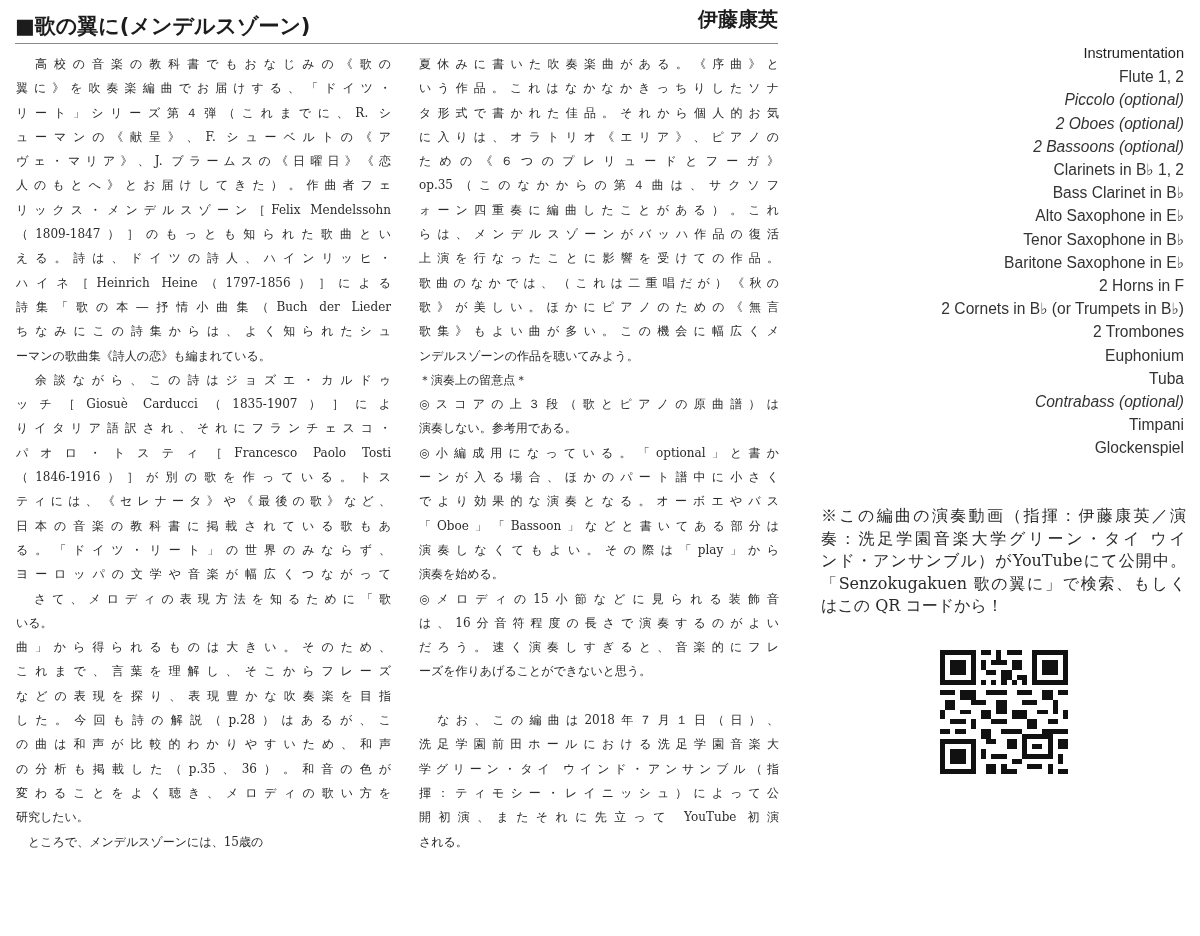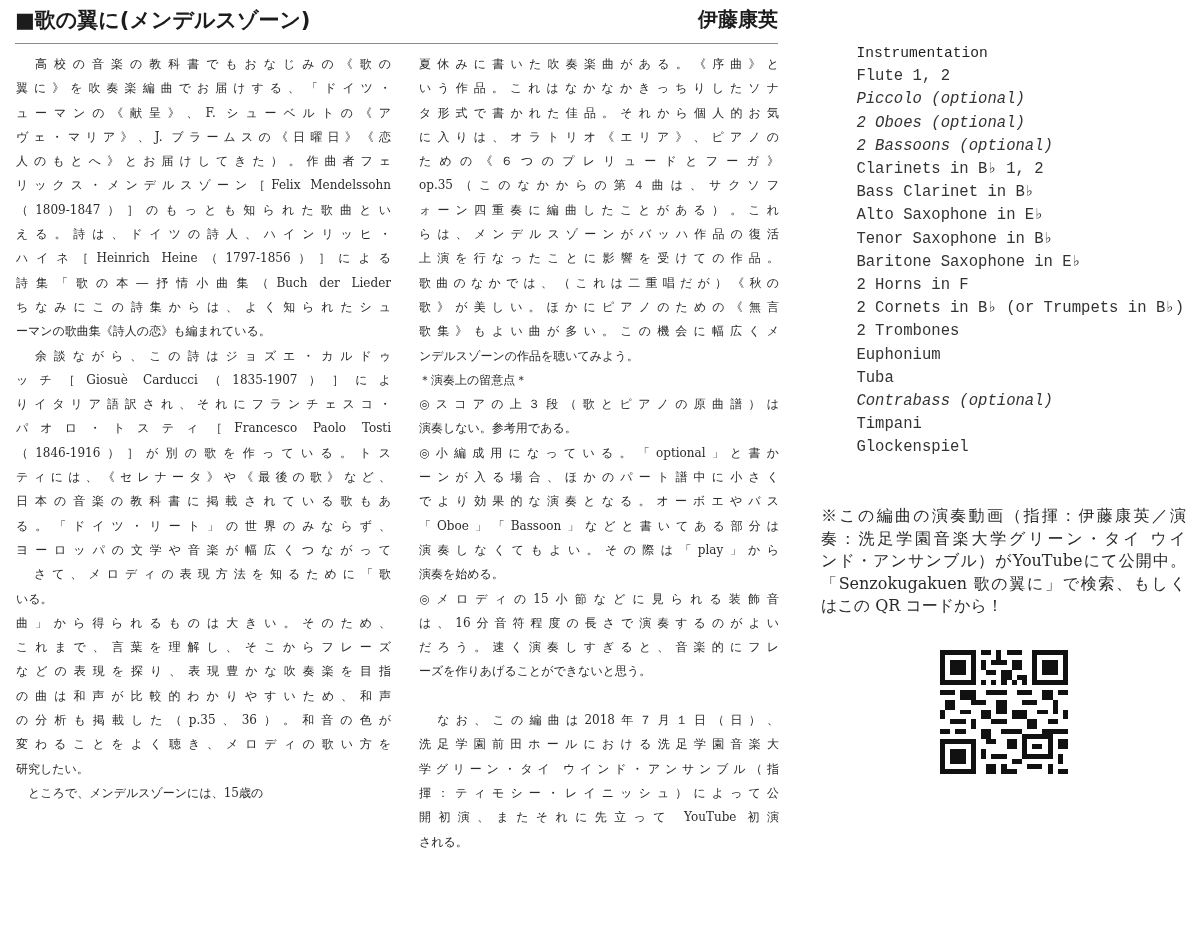--- a/index.html
+++ b/index.html
@@ -2,40 +2,40 @@
 <html><head>
 <meta charset="utf-8">
 <style>
   html, body { margin: 0; padding: 0; }
   body {
     width: 1200px; height: 936px; background: #ffffff; position: relative; overflow: hidden;
     color: #2a2a2a;
     font-family: "DejaVu Serif", "Liberation Serif", serif;
   }
   .title {
-    position: absolute; left: 15px; top: 6px; font-family: "DejaVu Sans", "Liberation Sans", sans-serif;
+    position: absolute; left: 15px; top: 12px; font-family: "DejaVu Sans", "Liberation Sans", sans-serif;
     font-weight: bold; font-size: 21px; color: #1c1c1c; letter-spacing: 0px; white-space: nowrap;
   }
   .author {
     position: absolute; right: 422px; top: 6px; font-family: "DejaVu Sans", "Liberation Sans", sans-serif;
     font-weight: bold; font-size: 20px; color: #1c1c1c; white-space: nowrap;
   }
   .rule {
     position: absolute; left: 15px; top: 43px; width: 763px; height: 0; border-top: 1.5px solid #8a8a8a;
   }
   .col {
     position: absolute; top: 52px; font-size: 12px; line-height: 24.3px; text-align: justify;
   }
   .col .line { display: block; white-space: nowrap; overflow: hidden; text-align-last: justify; text-align: justify; }
   .col .line.last { text-align-last: left; }
   .col-left { left: 16px; width: 375px; }
   .col-mid { left: 419px; width: 360px; }
   .instr {
-    position: absolute; right: 16px; top: 42px; text-align: left; font-size: 15.6px; line-height: 23.2px;
-    font-family: Liberation Mono, monospace; color: #333;
+    position: absolute; right: 16px; top: 42px; text-align: right; font-size: 15.6px; line-height: 23.2px;
+    font-family: Liberation Sans, sans-serif; color: #333;
   }
   .instr .head { font-size: 14.6px; color: #1f1f1f; }
   .instr .item { display: block; white-space: nowrap; }
   .instr .item.opt { font-style: italic; }
   .note {
     position: absolute; left: 821px; top: 505px; width: 365px; font-size: 16px; line-height: 22.6px;
   }
   .note .line { display: block; white-space: nowrap; text-align: justify; text-align-last: justify; }
   .note .line.last { text-align-last: left; }
   .qr {
@@ -45,20 +45,21 @@
 </head>
 <body>
 
 <div class="title">■歌の翼に(メンデルスゾーン)</div>
 <div class="author">伊藤康英</div>
 <div class="rule"></div>
 
 <div class="col col-left" id="col-left">
     <span class="line">　高校の音楽の教科書でもおなじみの《歌の</span>
     <span class="line">翼に》を吹奏楽編曲でお届けする、「ドイツ・</span>
+    <span class="line">リート」シリーズ第４弾（これまでに、R. シ</span>
     <span class="line">ューマンの《献呈》、F. シューベルトの《ア</span>
     <span class="line">ヴェ・マリア》、J. ブラームスの《日曜日》《恋</span>
     <span class="line">人のもとへ》とお届けしてきた）。作曲者フェ</span>
     <span class="line">リックス・メンデルスゾーン［Felix Mendelssohn</span>
     <span class="line">（1809-1847）］のもっとも知られた歌曲とい</span>
     <span class="line">える。詩は、ドイツの詩人、ハインリッヒ・</span>
     <span class="line">ハイネ［Heinrich Heine（1797-1856）］による</span>
     <span class="line">詩集「歌の本―抒情小曲集（Buch der Lieder</span>
     <span class="line">ちなみにこの詩集からは、よく知られたシュ</span>
     <span class="line last">ーマンの歌曲集《詩人の恋》も編まれている。</span>
@@ -69,20 +70,21 @@
     <span class="line">（1846-1916）］が別の歌を作っている。トス</span>
     <span class="line">ティには、《セレナータ》や《最後の歌》など、</span>
     <span class="line">日本の音楽の教科書に掲載されている歌もあ</span>
     <span class="line">る。「ドイツ・リート」の世界のみならず、</span>
     <span class="line">ヨーロッパの文学や音楽が幅広くつながって</span>
     <span class="line">　さて、メロディの表現方法を知るために「歌</span>
     <span class="line last">いる。</span>
     <span class="line">曲」から得られるものは大きい。そのため、</span>
     <span class="line">これまで、言葉を理解し、そこからフレーズ</span>
     <span class="line">などの表現を探り、表現豊かな吹奏楽を目指</span>
+    <span class="line">した。今回も詩の解説（p.28）はあるが、こ</span>
     <span class="line">の曲は和声が比較的わかりやすいため、和声</span>
     <span class="line">の分析も掲載した（p.35、36）。和音の色が</span>
     <span class="line">変わることをよく聴き、メロディの歌い方を</span>
     <span class="line last">研究したい。</span>
     <span class="line last">　ところで、メンデルスゾーンには、15歳の</span>
   </div>
 <div class="col col-mid" id="col-mid">
     <span class="line">夏休みに書いた吹奏楽曲がある。《序曲》と</span>
     <span class="line">いう作品。これはなかなかきっちりしたソナ</span>
     <span class="line">タ形式で書かれた佳品。それから個人的お気</span>

